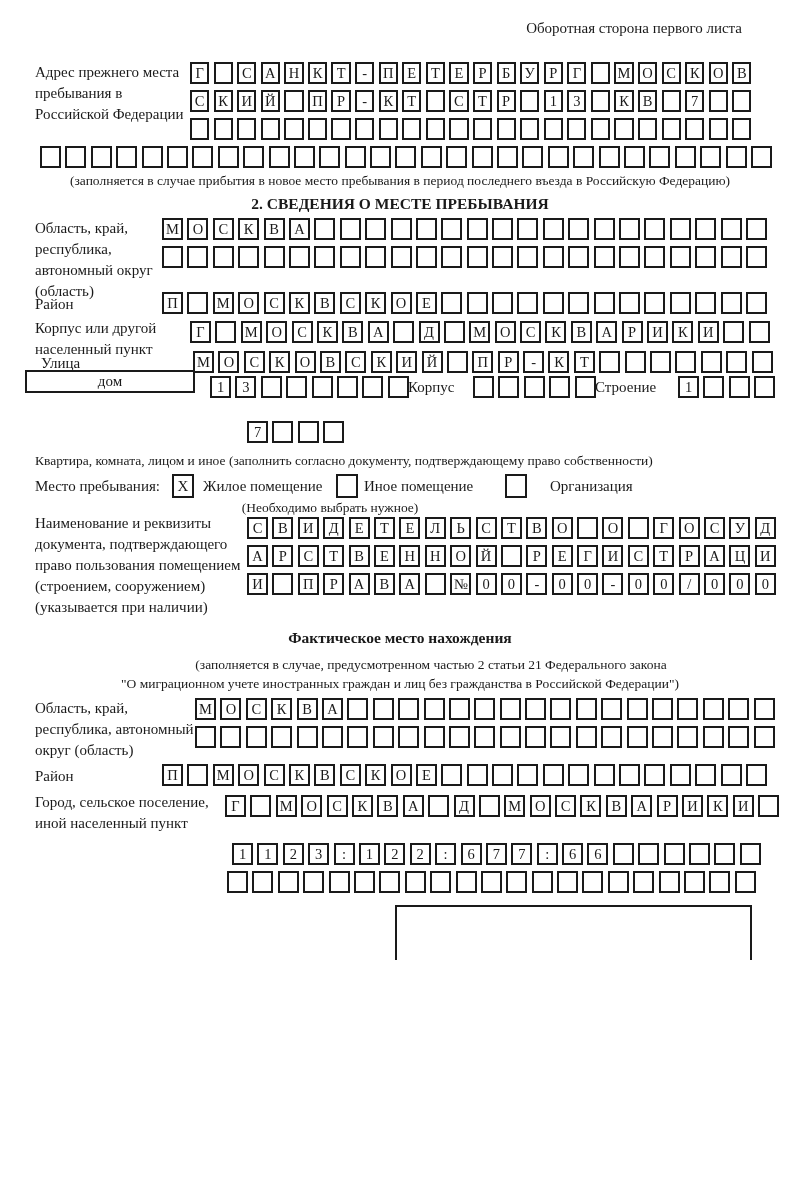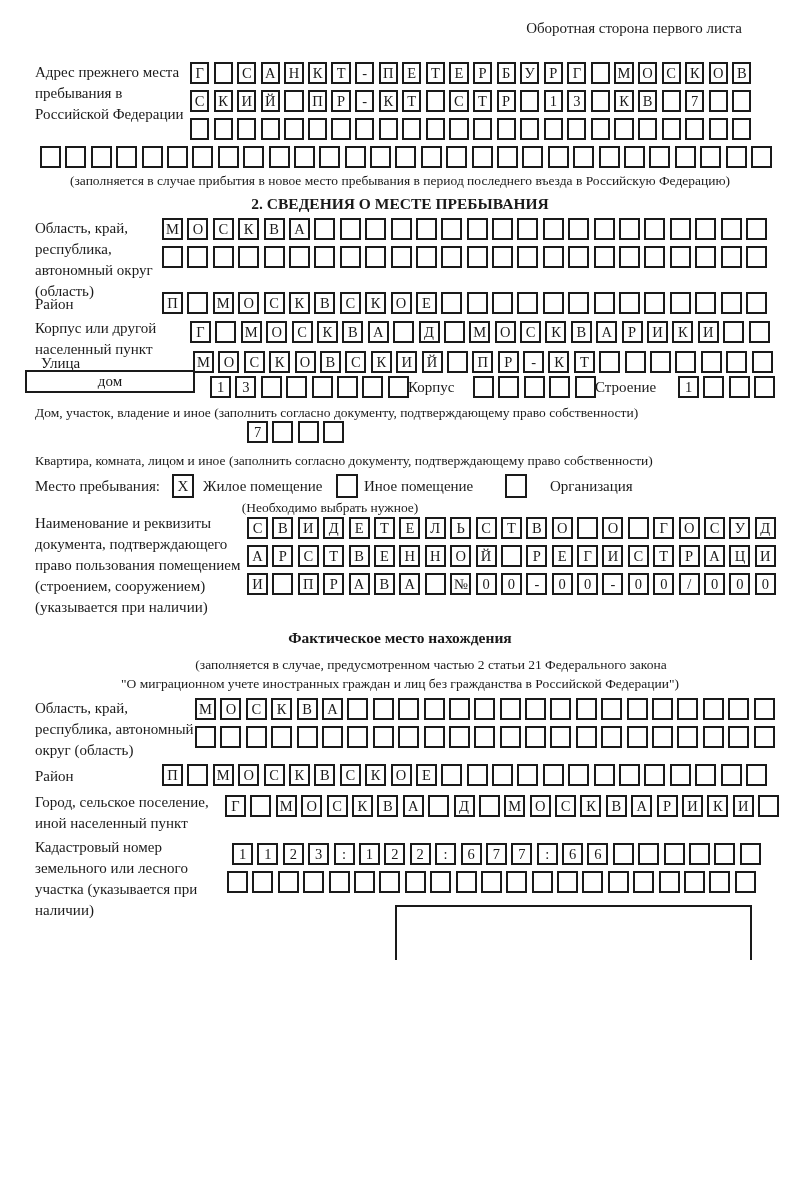--- a/index.html
+++ b/index.html
@@ -66,21 +66,20 @@
   <div class="abs label" style="left:41px; top:353px;">Улица</div>
   <div class="abs grid-row pb" style="left:183px; top:351px;"><span class="cell">М</span><span class="cell">О</span><span class="cell">С</span><span class="cell">К</span><span class="cell">О</span><span class="cell">В</span><span class="cell">С</span><span class="cell">К</span><span class="cell">И</span><span class="cell">Й</span><span class="cell"></span><span class="cell">П</span><span class="cell">Р</span><span class="cell">-</span><span class="cell">К</span><span class="cell">Т</span><span class="cell"></span><span class="cell"></span><span class="cell"></span><span class="cell"></span><span class="cell"></span><span class="cell"></span><span class="cell"></span></div>
 
   <div class="abs vbox" style="left:25px; top:370px; width:170px;text-align:center;">дом</div>
   <div class="abs grid-row pb" style="left:200px; top:376px;"><span class="cell">1</span><span class="cell">3</span><span class="cell"></span><span class="cell"></span><span class="cell"></span><span class="cell"></span><span class="cell"></span><span class="cell"></span></div>
   <div class="abs label" style="left:408px; top:377px;">Корпус</div>
   <div class="abs grid-row pb" style="left:463px; top:376px;"><span class="cell"></span><span class="cell"></span><span class="cell"></span><span class="cell"></span><span class="cell"></span></div>
   <div class="abs label" style="left:595px; top:377px;">Строение</div>
   <div class="abs grid-row pb" style="left:668px; top:376px;"><span class="cell">1</span><span class="cell"></span><span class="cell"></span><span class="cell"></span></div>
 
-  <div class="abs small-note" style="left:35px; top:404px; width:740px;">Дом, участок, владение и иное (заполнить согласно документу, подтверждающему право собственности)</div>
 
   <div class="abs grid-row pb" style="left:237px; top:421px;"><span class="cell">7</span><span class="cell"></span><span class="cell"></span><span class="cell"></span></div>
 
   <div class="abs small-note" style="left:35px; top:452px; width:740px;">Квартира, комната, лицом и иное (заполнить согласно документу, подтверждающему право собственности)</div>
 
   <div class="abs label" style="left:35px; top:476px;">Место пребывания:</div>
   <span class="abs checkbox" style="left:172px; top:474px;">X</span>
   <div class="abs label" style="left:203px; top:476px;">Жилое помещение</div>
   <span class="abs checkbox" style="left:336px; top:474px;"></span>
   <div class="abs label" style="left:364px; top:476px;">Иное помещение</div>
@@ -100,19 +99,18 @@
   <div class="abs label" style="left:35px; top:698px; width:160px;">Область, край, республика, автономный округ (область)</div>
   <div class="abs grid-row pb" style="left:185px; top:698px;"><span class="cell">М</span><span class="cell">О</span><span class="cell">С</span><span class="cell">К</span><span class="cell">В</span><span class="cell">А</span><span class="cell"></span><span class="cell"></span><span class="cell"></span><span class="cell"></span><span class="cell"></span><span class="cell"></span><span class="cell"></span><span class="cell"></span><span class="cell"></span><span class="cell"></span><span class="cell"></span><span class="cell"></span><span class="cell"></span><span class="cell"></span><span class="cell"></span><span class="cell"></span><span class="cell"></span></div>
   <div class="abs grid-row pb" style="left:185px; top:726px;"><span class="cell"></span><span class="cell"></span><span class="cell"></span><span class="cell"></span><span class="cell"></span><span class="cell"></span><span class="cell"></span><span class="cell"></span><span class="cell"></span><span class="cell"></span><span class="cell"></span><span class="cell"></span><span class="cell"></span><span class="cell"></span><span class="cell"></span><span class="cell"></span><span class="cell"></span><span class="cell"></span><span class="cell"></span><span class="cell"></span><span class="cell"></span><span class="cell"></span><span class="cell"></span></div>
 
   <div class="abs label" style="left:35px; top:766px;">Район</div>
   <div class="abs grid-row pb" style="left:152px; top:764px;"><span class="cell">П</span><span class="cell"></span><span class="cell">М</span><span class="cell">О</span><span class="cell">С</span><span class="cell">К</span><span class="cell">В</span><span class="cell">С</span><span class="cell">К</span><span class="cell">О</span><span class="cell">Е</span><span class="cell"></span><span class="cell"></span><span class="cell"></span><span class="cell"></span><span class="cell"></span><span class="cell"></span><span class="cell"></span><span class="cell"></span><span class="cell"></span><span class="cell"></span><span class="cell"></span><span class="cell"></span><span class="cell"></span></div>
 
   <div class="abs label" style="left:35px; top:792px; width:195px;">Город, сельское поселение, иной населенный пункт</div>
   <div class="abs grid-row pb" style="left:215px; top:795px;"><span class="cell">Г</span><span class="cell"></span><span class="cell">М</span><span class="cell">О</span><span class="cell">С</span><span class="cell">К</span><span class="cell">В</span><span class="cell">А</span><span class="cell"></span><span class="cell">Д</span><span class="cell"></span><span class="cell">М</span><span class="cell">О</span><span class="cell">С</span><span class="cell">К</span><span class="cell">В</span><span class="cell">А</span><span class="cell">Р</span><span class="cell">И</span><span class="cell">К</span><span class="cell">И</span><span class="cell"></span></div>
 
-  <div class="abs label" style="left:35px; top:837px; width:192px;">Кадастровый номер земельного или лесного участка (указывается при наличии)</div>
   <div class="abs grid-row pb" style="left:222px; top:843px;"><span class="cell">1</span><span class="cell">1</span><span class="cell">2</span><span class="cell">3</span><span class="cell">:</span><span class="cell">1</span><span class="cell">2</span><span class="cell">2</span><span class="cell">:</span><span class="cell">6</span><span class="cell">7</span><span class="cell">7</span><span class="cell">:</span><span class="cell">6</span><span class="cell">6</span><span class="cell"></span><span class="cell"></span><span class="cell"></span><span class="cell"></span><span class="cell"></span><span class="cell"></span></div>
   <div class="abs grid-row pb" style="left:217px; top:871px;"><span class="cell"></span><span class="cell"></span><span class="cell"></span><span class="cell"></span><span class="cell"></span><span class="cell"></span><span class="cell"></span><span class="cell"></span><span class="cell"></span><span class="cell"></span><span class="cell"></span><span class="cell"></span><span class="cell"></span><span class="cell"></span><span class="cell"></span><span class="cell"></span><span class="cell"></span><span class="cell"></span><span class="cell"></span><span class="cell"></span><span class="cell"></span></div>
 
   <div class="abs stamp-box" style="left:395px; top:905px; width:357px; height:177px;"></div>
 
 </div>
 
 </body></html>

